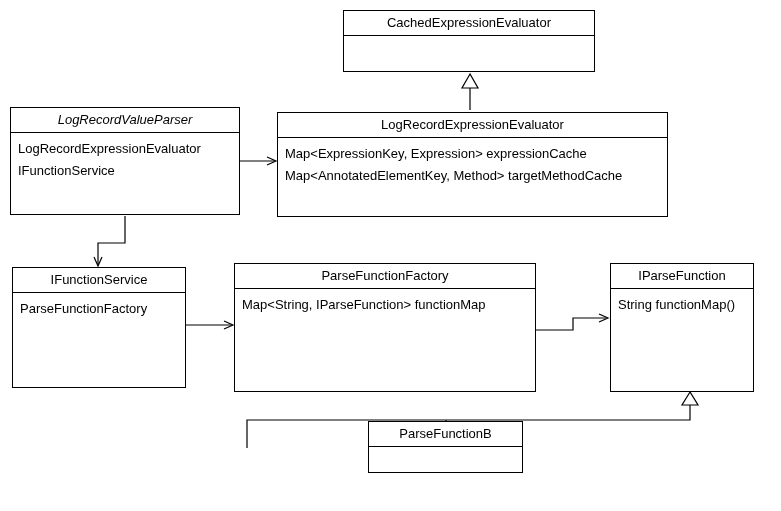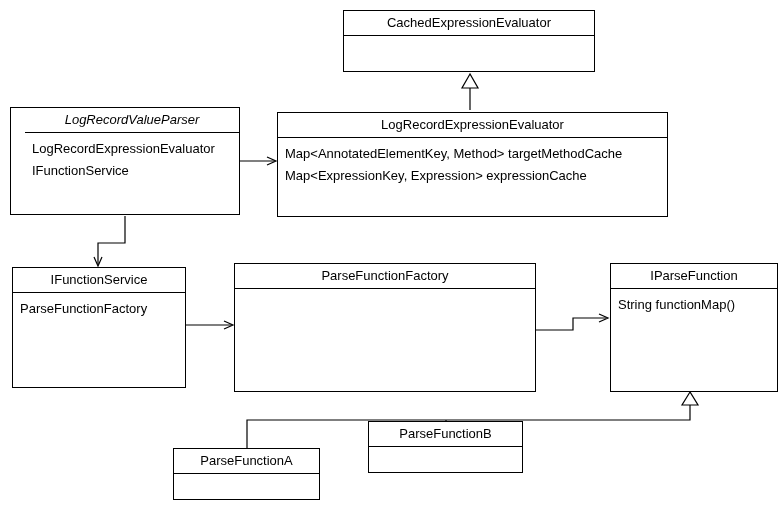--- a/index.html
+++ b/index.html
@@ -87,57 +87,56 @@
       <line x1="446" y1="420" x2="446" y2="448"></line>
       <path class="tri" d="M690,392 L682,405 L698,405 Z"></path>
     </g>
   </svg>
 
   <div class="cls" style="left:343px; top:10px; width:252px; height:62px;">
     <div class="title">CachedExpressionEvaluator</div>
     <div class="body"></div>
   </div>
 
-  <div class="cls abstract" style="left:10px; top:107px; width:230px; height:108px;padding-left:14px;">
+  <div class="cls abstract" style="left:10px; top:107px; width:230px; height:108px;">
     <div class="title">LogRecordValueParser</div>
     <div class="body">
       <div class="member">LogRecordExpressionEvaluator</div>
       <div class="member">IFunctionService</div>
     </div>
   </div>
 
   <div class="cls" style="left:277px; top:112px; width:391px; height:105px;">
     <div class="title">LogRecordExpressionEvaluator</div>
     <div class="body">
+      <div class="member">Map&lt;ExpressionKey, Expression&gt; expressionCache</div>
       <div class="member">Map&lt;AnnotatedElementKey, Method&gt; targetMethodCache</div>
-      <div class="member">Map&lt;ExpressionKey, Expression&gt; expressionCache</div>
     </div>
   </div>
 
   <div class="cls" style="left:12px; top:267px; width:174px; height:121px;">
     <div class="title">IFunctionService</div>
     <div class="body">
       <div class="member">ParseFunctionFactory</div>
     </div>
   </div>
 
   <div class="cls" style="left:234px; top:263px; width:302px; height:129px;">
     <div class="title">ParseFunctionFactory</div>
+    <div class="body">
+      <div class="member">Map&lt;String, IParseFunction&gt; functionMap</div>
+    </div>
   </div>
 
-  <div class="cls" style="left:610px; top:263px; width:168px; height:129px;">
+  <div class="cls" style="left:610px; top:263px; width:144px; height:129px;">
     <div class="title">IParseFunction</div>
     <div class="body">
       <div class="member">String functionMap()</div>
     </div>
   </div>
 
-  <div class="cls" style="left:173px; top:448px; width:147px; height:52px;">
-    <div class="title">ParseFunctionA</div>
-    <div class="body"></div>
-  </div>
 
   <div class="cls" style="left:368px; top:421px; width:155px; height:52px;">
     <div class="title">ParseFunctionB</div>
     <div class="body"></div>
   </div>
 
 </div>
 
 </body></html>

